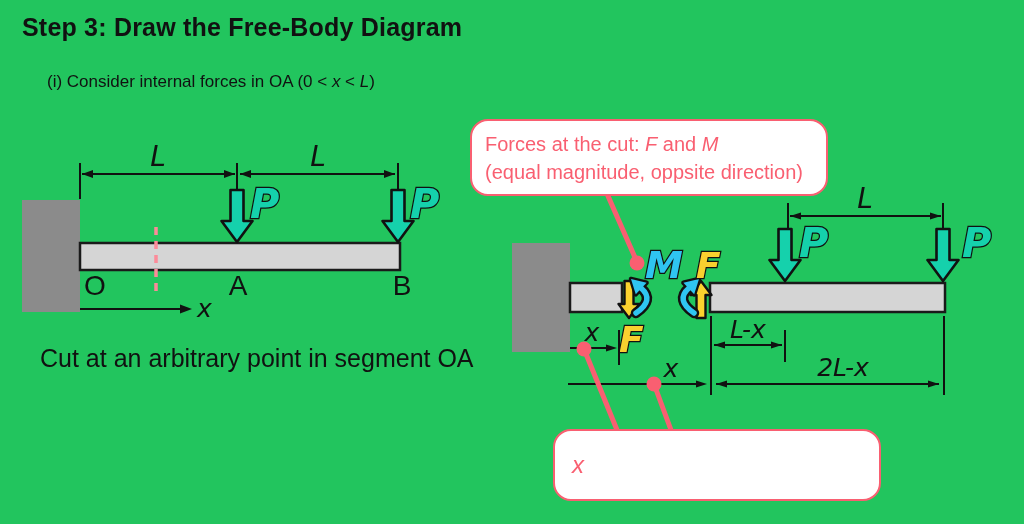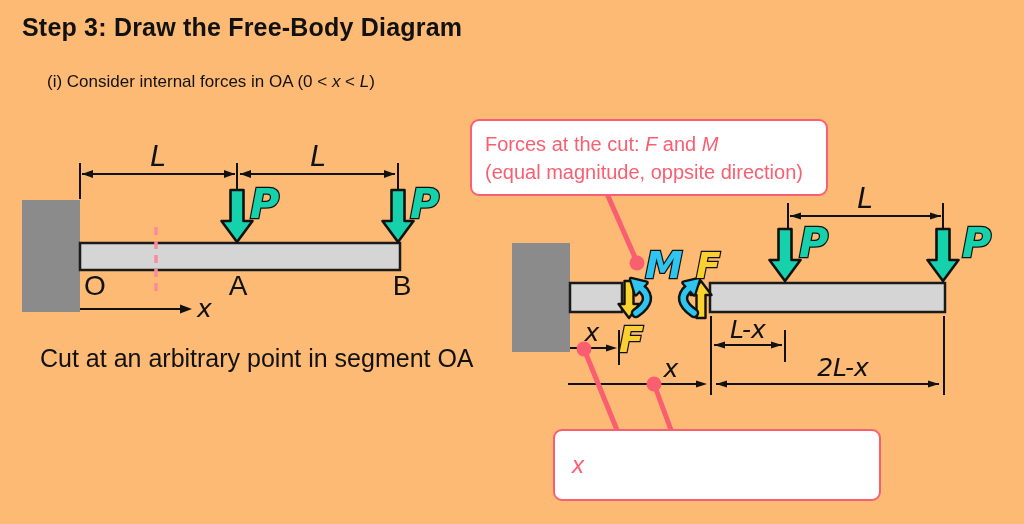--- a/index.html
+++ b/index.html
@@ -1,37 +1,37 @@
 <!DOCTYPE html>
 <html><head>
 <meta charset="utf-8">
 <style>
   html,body { margin:0; padding:0; }
   .stage {
     position:relative; width:1024px; height:524px;
-    background:#fdba74; overflow:hidden;
+    background:#22c55e; overflow:hidden;
     font-family:"Liberation Sans","DejaVu Sans",sans-serif;
     color:#111;
   }
   .title {
     position:absolute; left:22px; top:13px;
     font-size:25px; font-weight:bold; letter-spacing:0.2px;
   }
   .subtitle {
     position:absolute; left:47px; top:72px;
     font-size:17px;
   }
   .caption {
     position:absolute; left:40px; top:344px;
     font-size:25px; white-space:nowrap;
   }
   .it { font-style:italic; }
   .callout {
     position:absolute; background:#ffffff;
-    border:2.5px solid #f95f71; border-radius:9px;
+    border:2.5px solid #f95f71; border-radius:18px;
     color:#f95f71; box-sizing:border-box;
   }
   .callout-cut {
     left:470px; top:119px; width:358px; height:77px;
     padding:9px 13px; font-size:20px; line-height:28px;
   }
   .callout-cut .line { white-space:nowrap; }
   .callout-x {
     left:553px; top:429px; width:328px; height:72px;
     display:flex; align-items:center; padding-left:17px;

